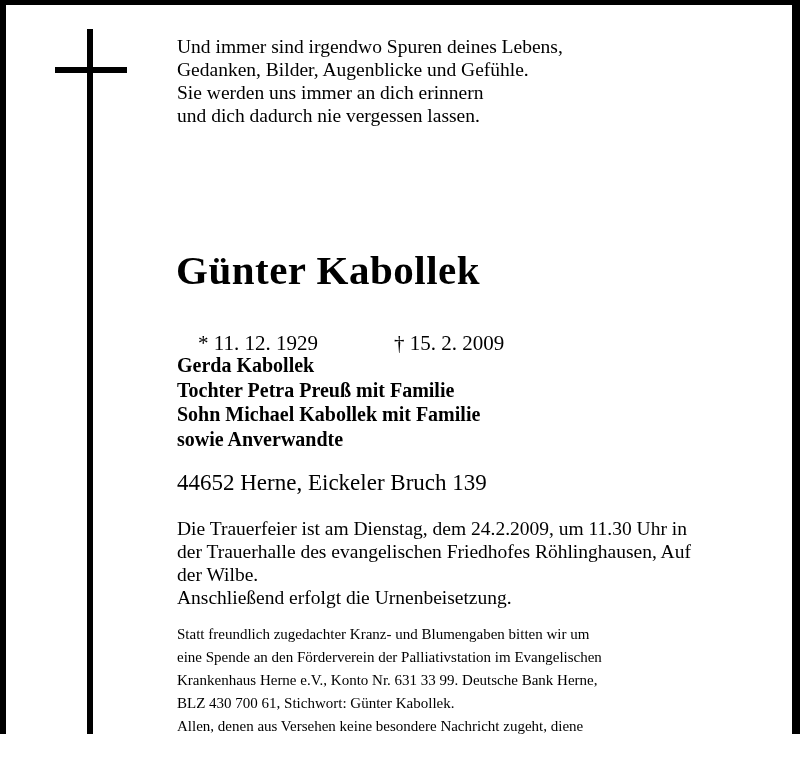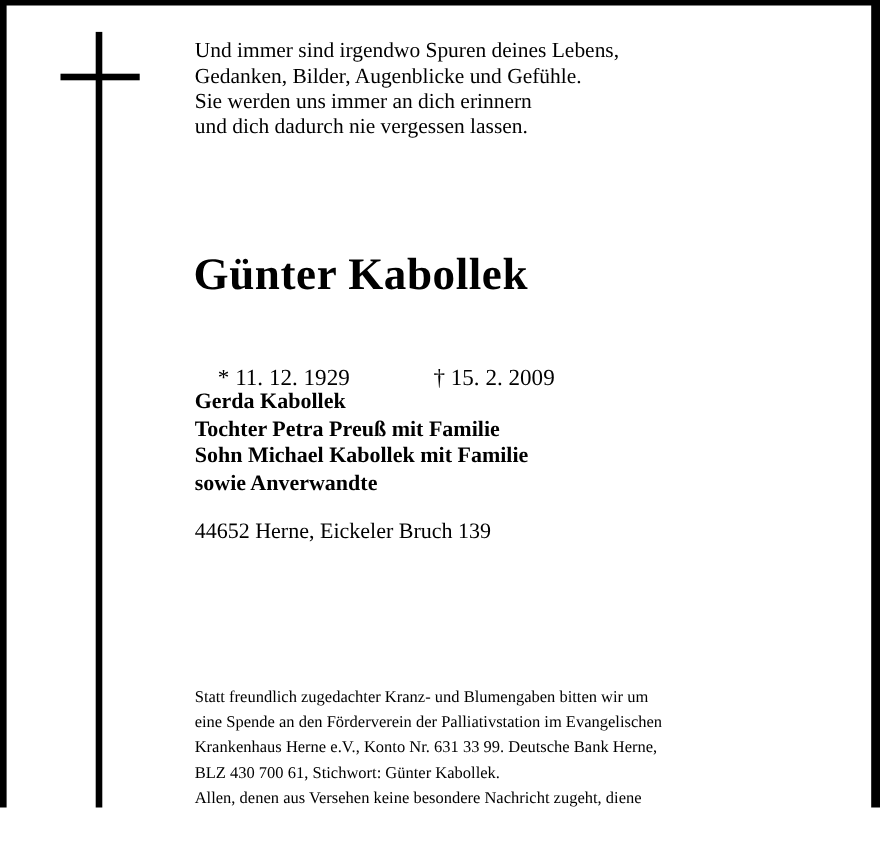--- a/index.html
+++ b/index.html
@@ -34,21 +34,21 @@
   .cross-vertical   { left: 87px; top: 29px;  width: 6px;  height: 734px; }
   .cross-horizontal { left: 55px; top: 67px;  width: 72px; height: 6px; }
   .block { position: absolute; left: 177px; }
 
   .epigraph   { top: 35px;  font-size: 19.5px; line-height: 23px; }
   .intro      { top: 142px; font-size: 19.5px; line-height: 23px; }
 
   .deceased-name {
     position: absolute;
     left: 176px;
-    top: 227px;
+    top: 248px;
     font-size: 41px;
     font-weight: bold;
     line-height: 44px;
     letter-spacing: 0.5px;
     white-space: pre;
   }
 
   .dates {
     position: absolute;
     left: 177px;
@@ -59,21 +59,21 @@
   }
   .dates .birth { display: inline-block; width: 196px; }
 
   .mourners {
     top: 353px;
     font-size: 20px;
     font-weight: bold;
     line-height: 24.5px;
   }
 
-  .address-block { top: 471px; font-size: 20px; line-height: 24px; }
+  .address-block { top: 471px; font-size: 23px; line-height: 24px; }
 
   .service   { top: 517px; font-size: 19.5px; line-height: 23px; }
   .donation  { top: 623px; font-size: 15px; line-height: 23px; }
 
   .block div, .epigraph div, .intro div { white-space: pre; }
 </style>
 </head>
 <body>
 
 <div class="page">
@@ -106,20 +106,26 @@
     <div>Gerda Kabollek</div>
     <div>Tochter Petra Preuß mit Familie</div>
     <div>Sohn Michael Kabollek mit Familie</div>
     <div>sowie Anverwandte</div>
   </div>
 
   <div class="block address-block">
     <div>44652 Herne, Eickeler Bruch 139</div>
   </div>
 
+  <div class="block service">
+    <div>Die Trauerfeier ist am Dienstag, dem 24.2.2009, um 11.30 Uhr in</div>
+    <div>der Trauerhalle des evangelischen Friedhofes Röhlinghausen, Auf</div>
+    <div>der Wilbe.</div>
+    <div>Anschließend erfolgt die Urnenbeisetzung.</div>
+  </div>
 
   <div class="block donation">
     <div>Statt freundlich zugedachter Kranz- und Blumengaben bitten wir um</div>
     <div>eine Spende an den Förderverein der Palliativstation im Evangelischen</div>
     <div>Krankenhaus Herne e.V., Konto Nr. 631 33 99. Deutsche Bank Herne,</div>
     <div>BLZ 430 700 61, Stichwort: Günter Kabollek.</div>
     <div>Allen, denen aus Versehen keine besondere Nachricht zugeht, diene</div>
     <div>diese als solche.</div>
   </div>
 

